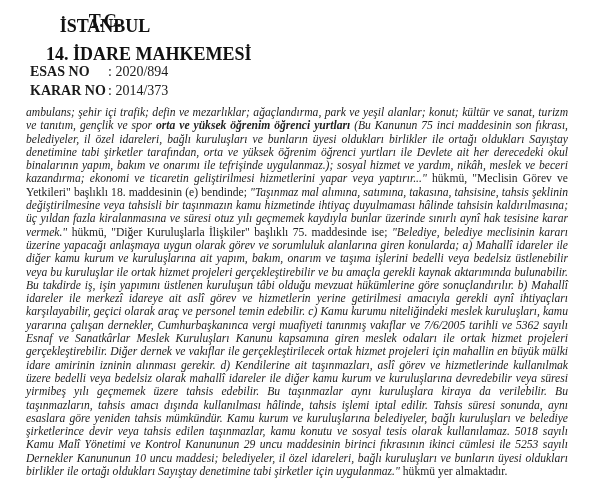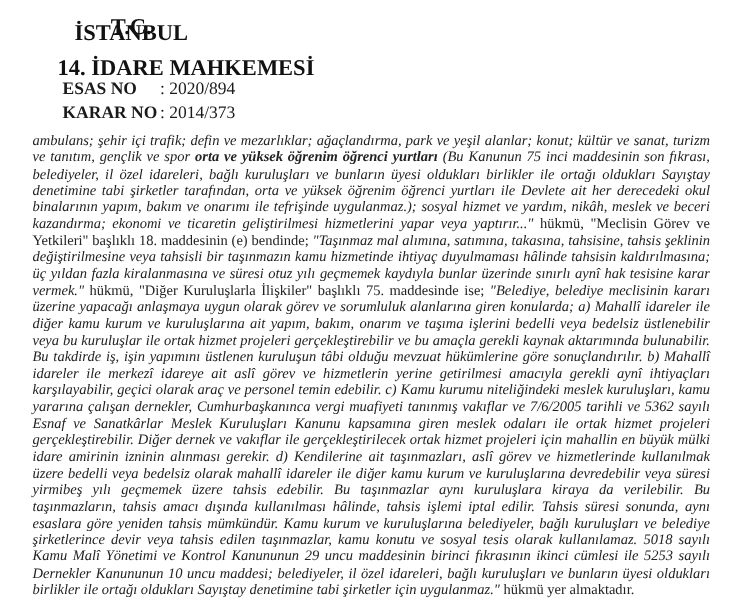--- a/index.html
+++ b/index.html
@@ -1,21 +1,21 @@
 <!DOCTYPE html>
 <html><head>
 <meta charset="utf-8">
 <style>
   html, body { margin:0; padding:0; background:#ffffff; }
   body { width:600px; height:491px; overflow:hidden; position:relative;
          font-family:"Liberation Serif", "DejaVu Serif", serif; color:#1a1a1a; }
   .header { position:absolute; left:0; top:0; width:600px; }
   .hdr-line { position:absolute; font-weight:bold; font-size:18px; line-height:16px; white-space:nowrap; color:#111; }
   .hdr-center { text-align:center; }
-  .ref-row { position:absolute; left:30px; font-size:14px; line-height:16px; white-space:nowrap;margin-left:20px; }
+  .ref-row { position:absolute; left:30px; font-size:14px; line-height:16px; white-space:nowrap; }
   .ref-label { font-weight:bold; display:inline-block; width:78px; }
   .ref-value { font-weight:normal; }
   .body-text { position:absolute; left:26px; top:106px; width:542px;
                font-size:11.6px; line-height:13.3px; text-align:justify;
                text-align-last:left; color:#222; }
   .it { font-style:italic; }
   .bi { font-weight:bold; font-style:italic; }
   .plain { font-style:normal; }
 </style>
 </head>

